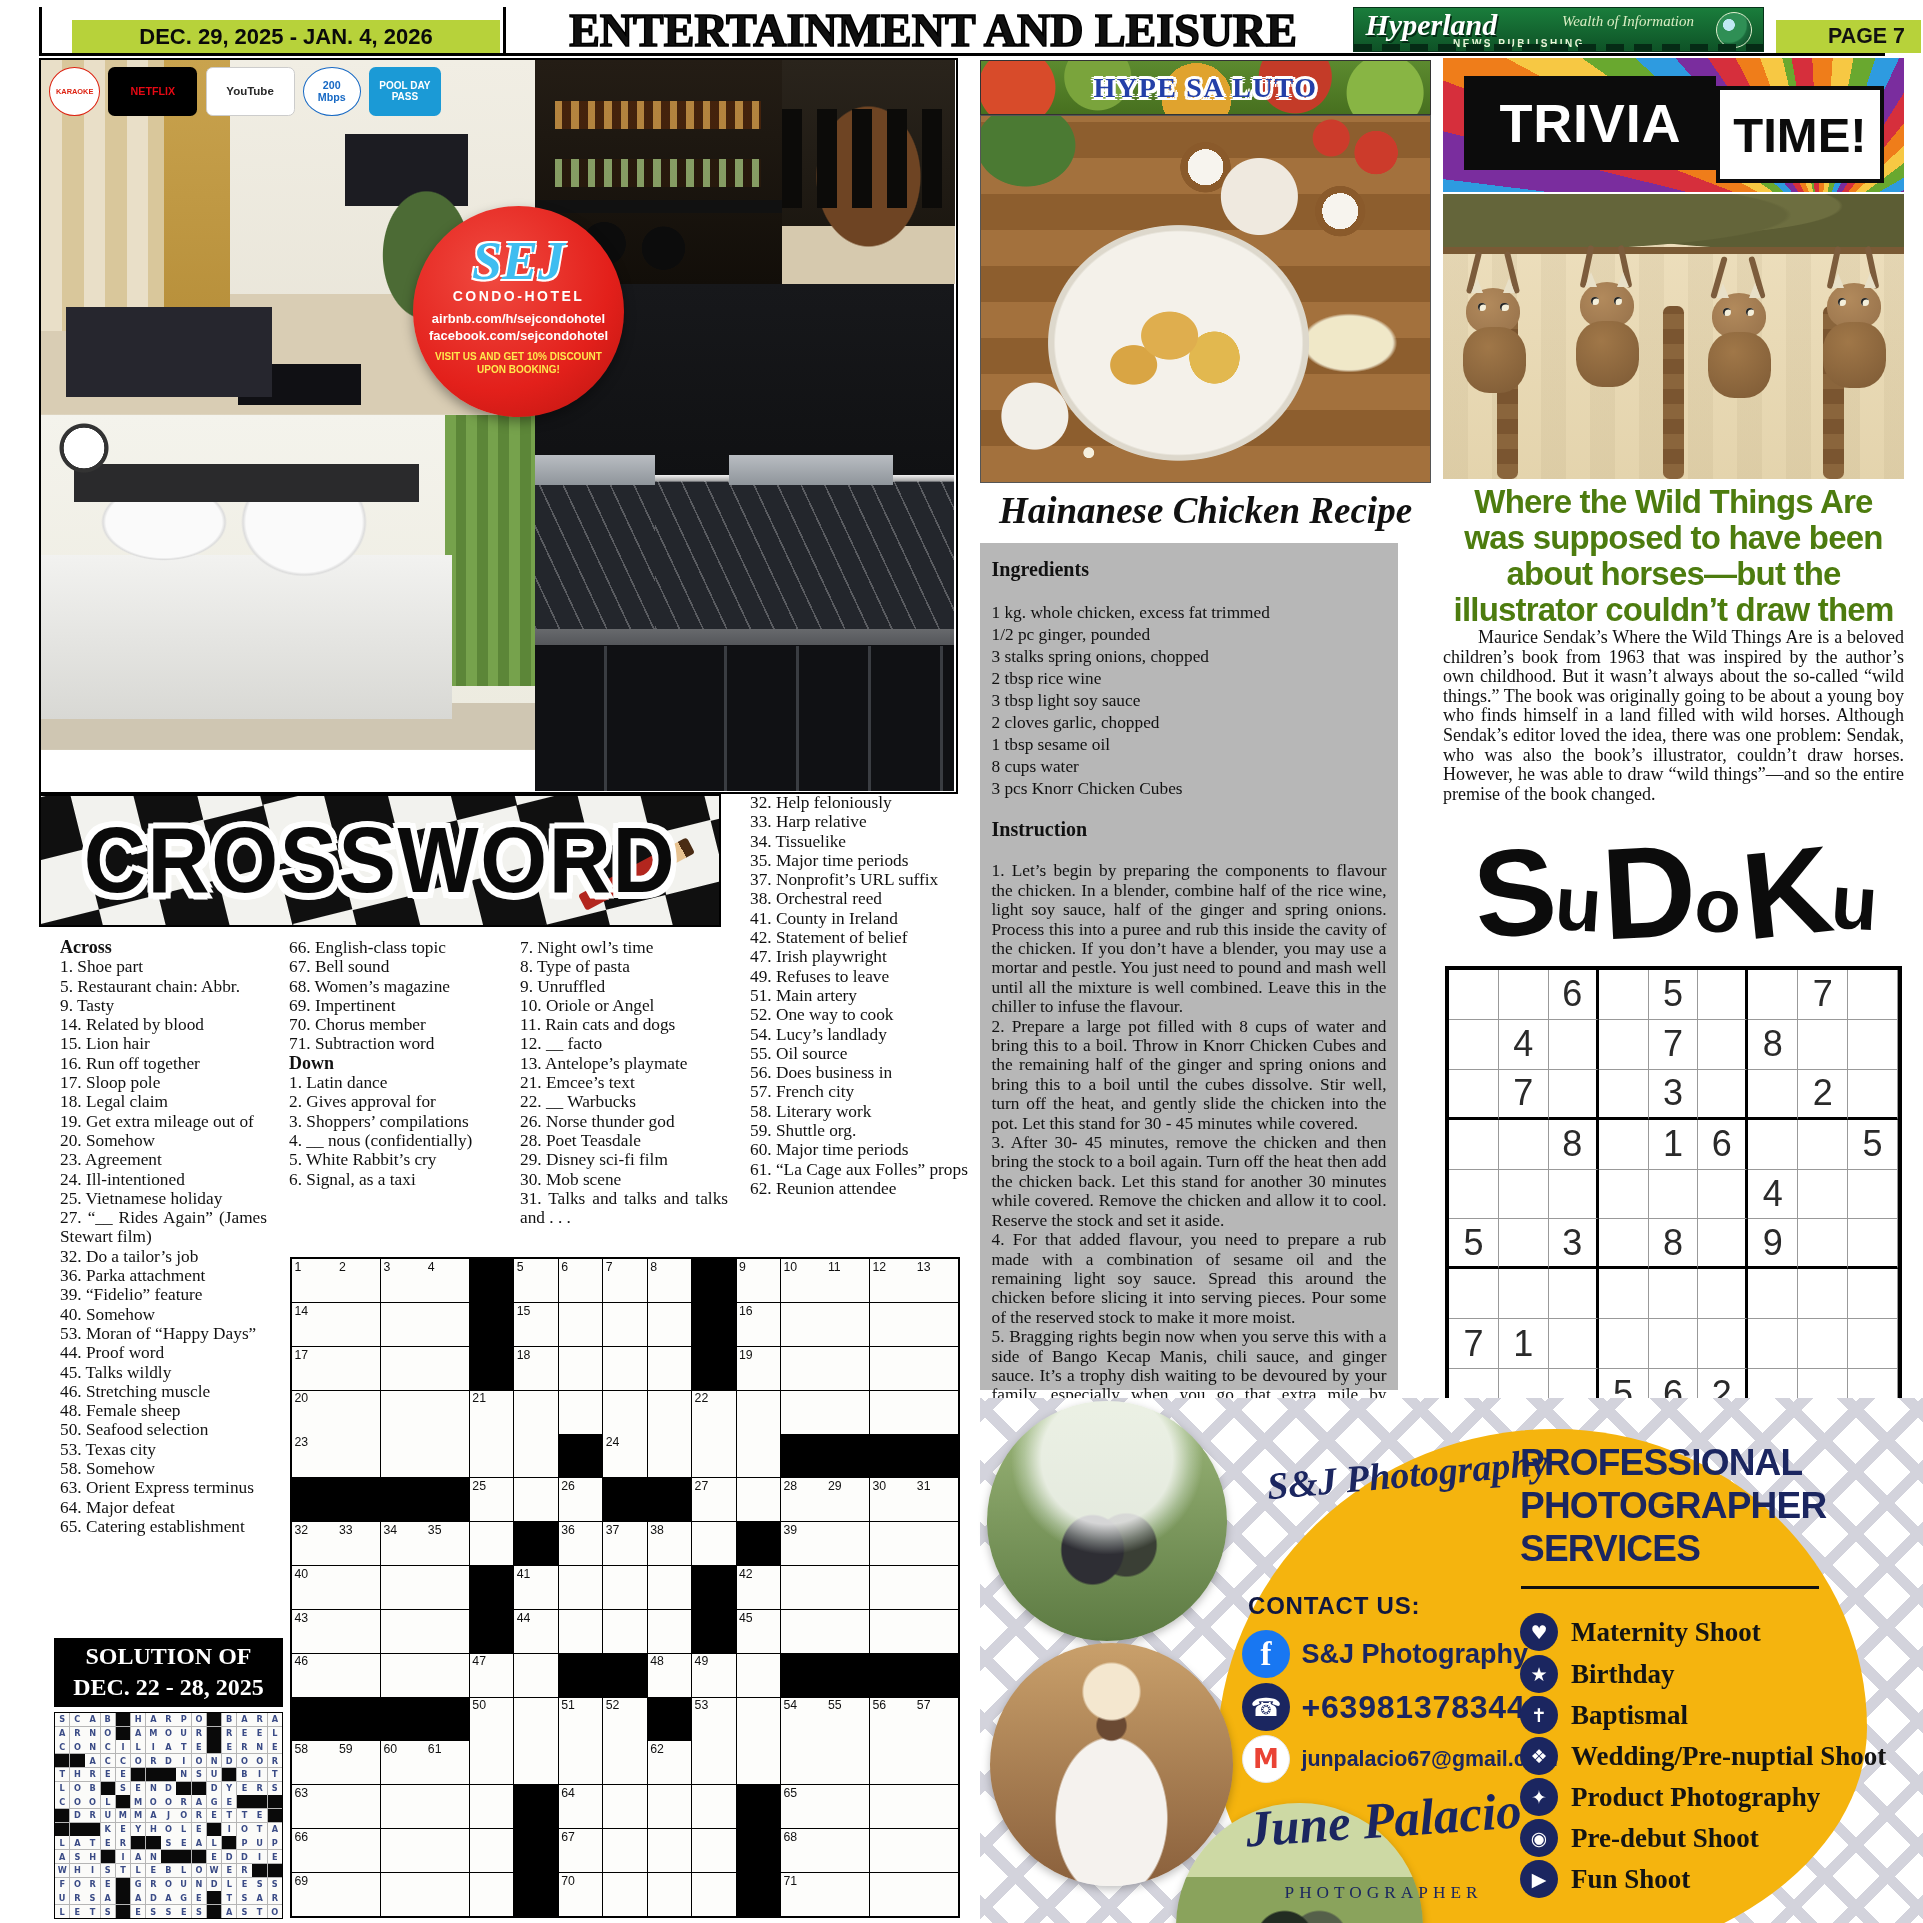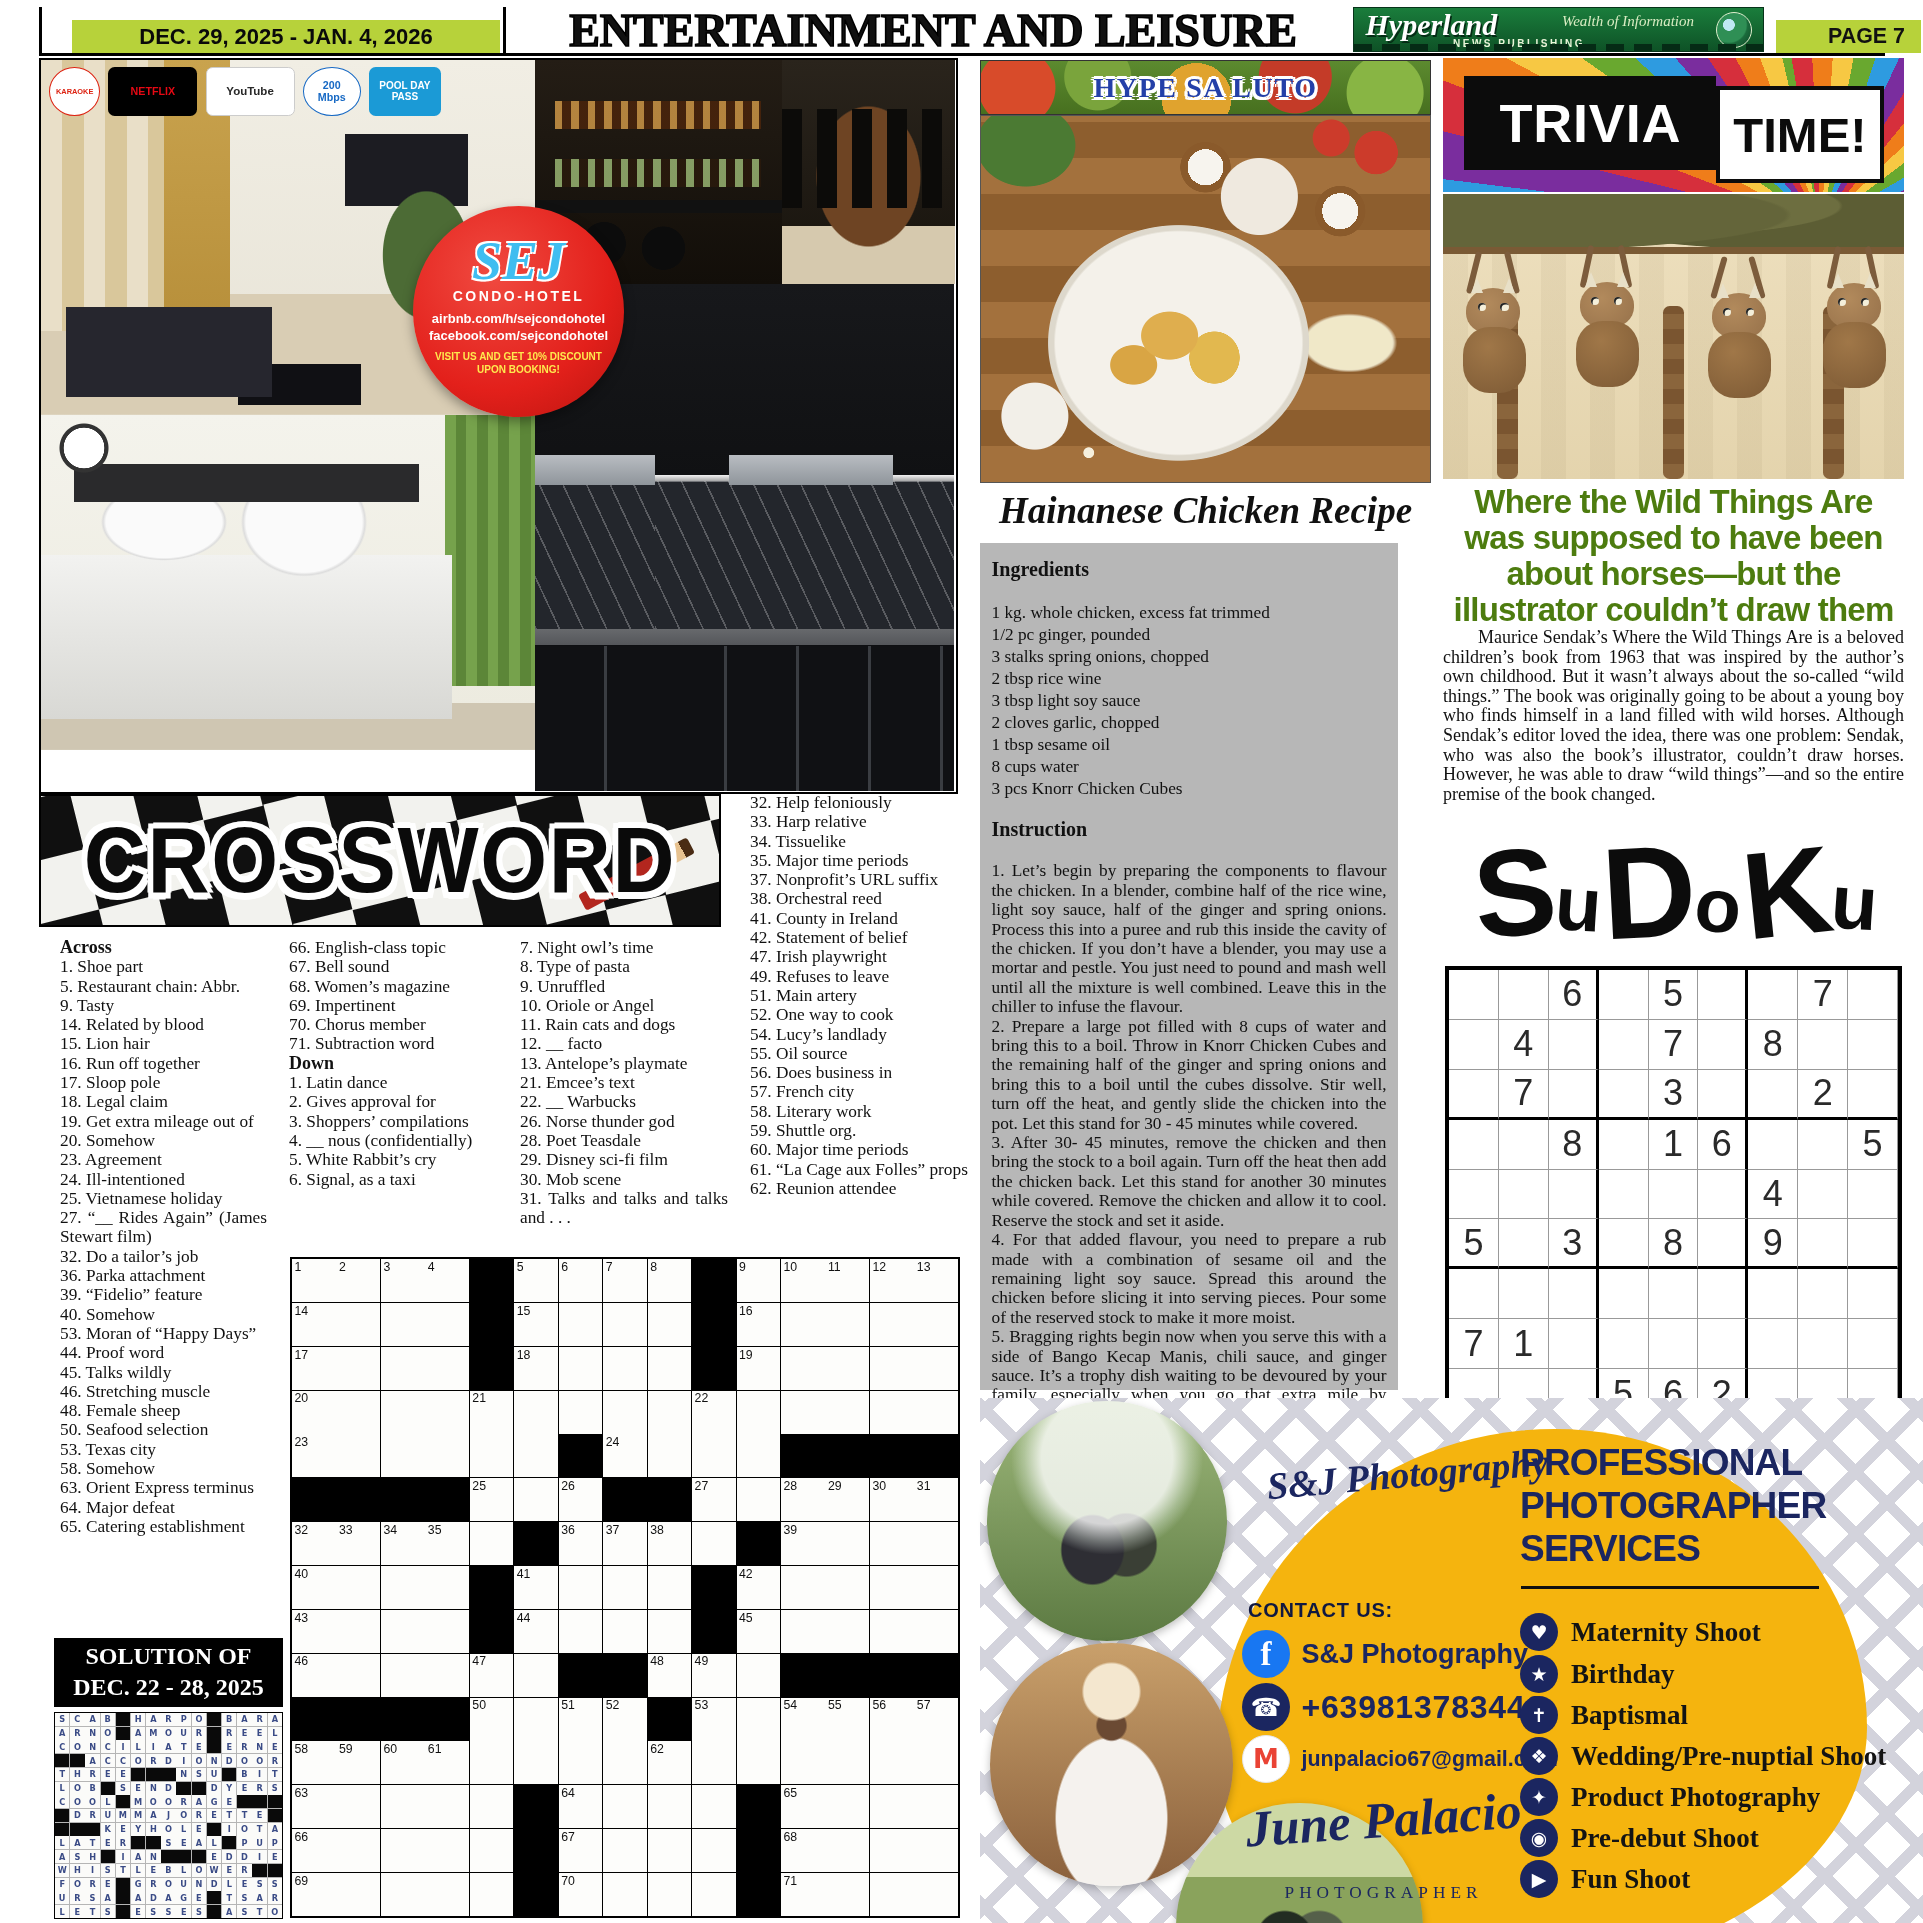--- a/index.html
+++ b/index.html
@@ -231,22 +231,22 @@
        linear-gradient(#c9a06b,#8a603c);}
   .pa3{left:196px;top:405px;width:247px;height:247px;
      background:radial-gradient(ellipse at 44% 55%,#222c22 0 14%,transparent 15%),
        radial-gradient(ellipse at 58% 54%,#55604a 0 13%,transparent 14%),
        linear-gradient(#cdd9a4 0 30%,#8aa35c 30% 100%);}
   .pa-script{position:absolute;left:271px;top:54px;width:313px;font-family:"Liberation Serif",serif;
      font-style:italic;font-weight:bold;font-size:38px;color:#1b2660;transform:rotate(-5deg);text-align:center;}
   .pa-head{position:absolute;left:540px;top:43px;width:395px;font-family:"Liberation Sans",sans-serif;
      font-weight:bold;font-size:37px;line-height:43px;color:#1b2660;letter-spacing:-0.8px;}
   .pa-div{position:absolute;left:541px;top:188px;width:298px;height:3.3px;background:#101010;}
-  .pa-contact-h{position:absolute;left:268px;top:201px;font-family:"Liberation Sans",sans-serif;
-     font-weight:bold;font-size:20px;letter-spacing:0.8px;color:#101840;}
+  .pa-contact-h{position:absolute;left:268px;top:194px;font-family:"Liberation Sans",sans-serif;
+     font-weight:bold;font-size:24px;letter-spacing:0.8px;color:#101840;}
   .crow{position:absolute;left:262px;display:flex;align-items:center;gap:11.5px;}
   .cicon{width:48px;height:48px;border-radius:50%;display:flex;align-items:center;justify-content:center;
      font-family:"DejaVu Sans",sans-serif;font-weight:bold;color:#fff;}
   .ci-facebook{background:#1877f2;font-family:"Liberation Serif",serif;font-size:33px;}
   .ci-phone{background:#1b2660;font-size:25px;}
   .ci-gmail{background:#fff;border:1.6px solid #e5e5e5;box-sizing:border-box;color:#ea4335;font-size:26px;}
   .clabel{font-family:"Liberation Sans",sans-serif;font-weight:bold;color:#1b2660;font-size:27px;}
   .clabel.phone{font-size:32px;letter-spacing:0.8px;}
   .clabel.mail{font-size:21.4px;}
   .srow{position:absolute;left:540px;display:flex;align-items:center;gap:13px;}

